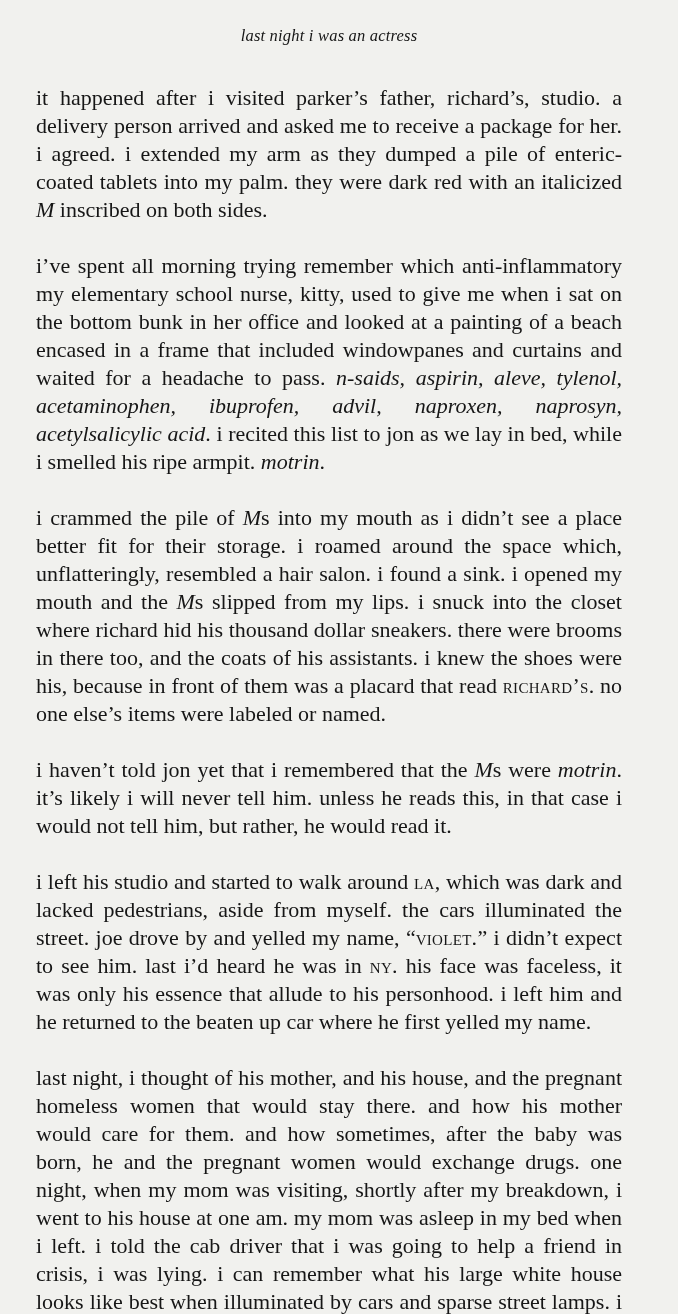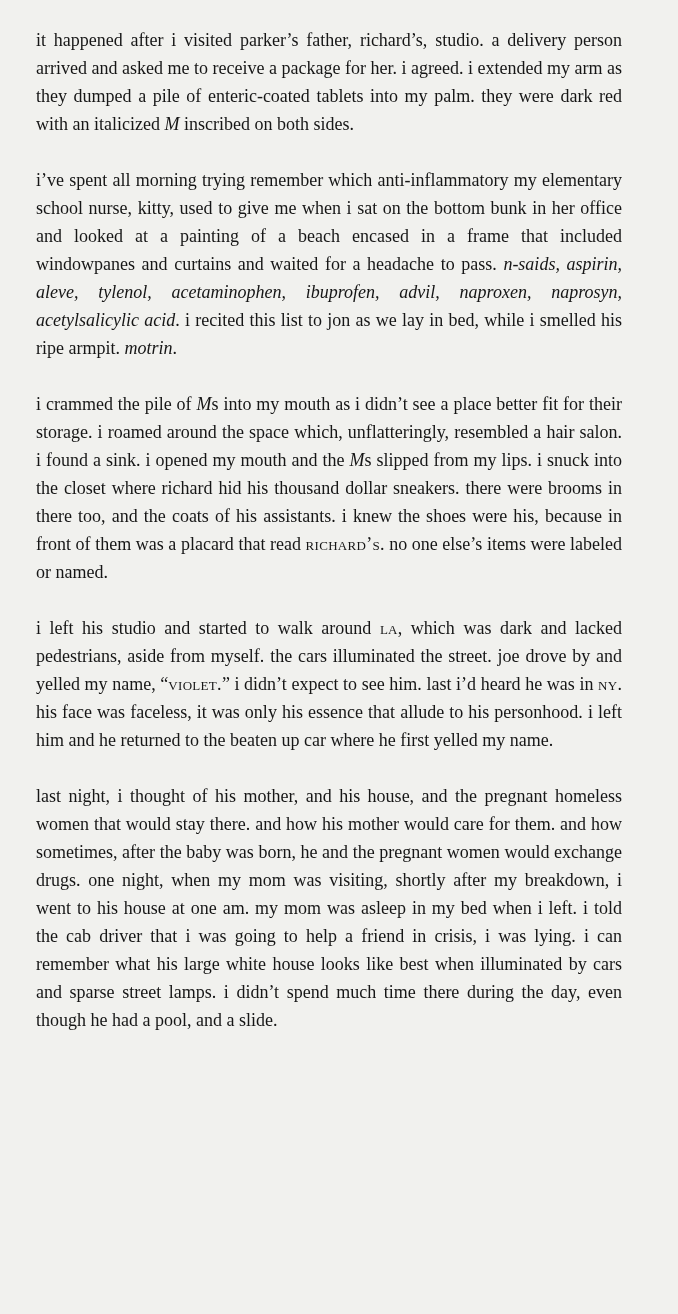--- a/index.html
+++ b/index.html
@@ -18,41 +18,43 @@
   }
   .title {
     font-size: 16.5px;
     font-weight: normal;
     font-style: italic;
     text-align: center;
     margin: 0 0 38px 0;
     letter-spacing: 0.2px;
   }
   .body-text p {
-    font-size: 18px;
+    font-size: 22px;
     line-height: 28px;
     text-align: justify;
     margin: 0 0 28px 0;
     hyphens: none;
   }
   .body-text p:last-child {
     margin-bottom: 16px;
   }
   .run-i {
     font-style: italic;
   }
   .run-sc {
     font-variant: small-caps;
     letter-spacing: 0.3px;
   }
 </style>
 </head>
 <body>
 
 <div class="page">
+  <h1 class="title">last night i was an actress</h1>
   <div class="body-text" id="body-text">
       <p><span>it happened after i visited parker’s father, richard’s, studio. a delivery person arrived and asked me to receive a package for her. i agreed. i extended my arm as they dumped a pile of enteric-coated tablets into my palm. they were dark red with an italicized </span><span class="run-i">M</span><span> inscribed on both sides.</span></p>
       <p><span>i’ve spent all morning trying remember which anti-inflammatory my elementary school nurse, kitty, used to give me when i sat on the bottom bunk in her office and looked at a painting of a beach encased in a frame that included windowpanes and curtains and waited for a headache to pass. </span><span class="run-i">n-saids, aspirin, aleve, tylenol, acetaminophen, ibuprofen, advil, naproxen, naprosyn, acetylsalicylic acid</span><span>. i recited this list to jon as we lay in bed, while i smelled his ripe armpit. </span><span class="run-i">motrin</span><span>.</span></p>
       <p><span>i crammed the pile of </span><span class="run-i">M</span><span>s into my mouth as i didn’t see a place better fit for their storage. i roamed around the space which, unflatteringly, resembled a hair salon. i found a sink. i opened my mouth and the </span><span class="run-i">M</span><span>s slipped from my lips. i snuck into the closet where richard hid his thousand dollar sneakers. there were brooms in there too, and the coats of his assistants. i knew the shoes were his, because in front of them was a placard that read </span><span class="run-sc">richard’s</span><span>. no one else’s items were labeled or named.</span></p>
+      <p><span>i haven’t told jon yet that i remembered that the </span><span class="run-i">M</span><span>s were </span><span class="run-i">motrin</span><span>. it’s likely i will never tell him. unless he reads this, in that case i would not tell him, but rather, he would read it.</span></p>
       <p><span>i left his studio and started to walk around </span><span class="run-sc">la</span><span>, which was dark and lacked pedestrians, aside from myself. the cars illuminated the street. joe drove by and yelled my name, “</span><span class="run-sc">violet.</span><span>” i didn’t expect to see him. last i’d heard he was in </span><span class="run-sc">ny</span><span>. his face was faceless, it was only his essence that allude to his personhood. i left him and he returned to the beaten up car where he first yelled my name.</span></p>
       <p><span>last night, i thought of his mother, and his house, and the pregnant homeless women that would stay there. and how his mother would care for them. and how sometimes, after the baby was born, he and the pregnant women would exchange drugs. one night, when my mom was visiting, shortly after my breakdown, i went to his house at one am. my mom was asleep in my bed when i left. i told the cab driver that i was going to help a friend in crisis, i was lying. i can remember what his large white house looks like best when illuminated by cars and sparse street lamps. i didn’t spend much time there during the day, even though he had a pool, and a slide.</span></p>
     </div>
 </div>
 
 </body></html>

